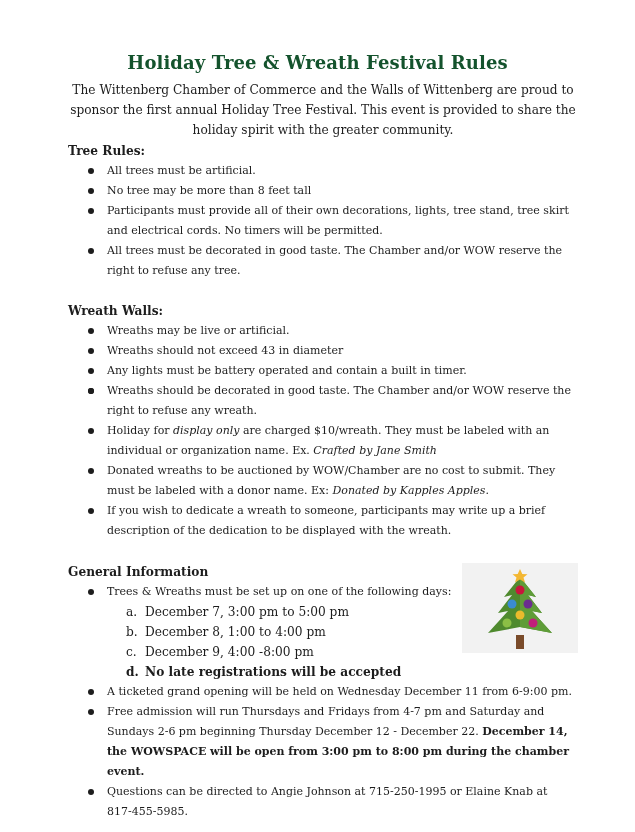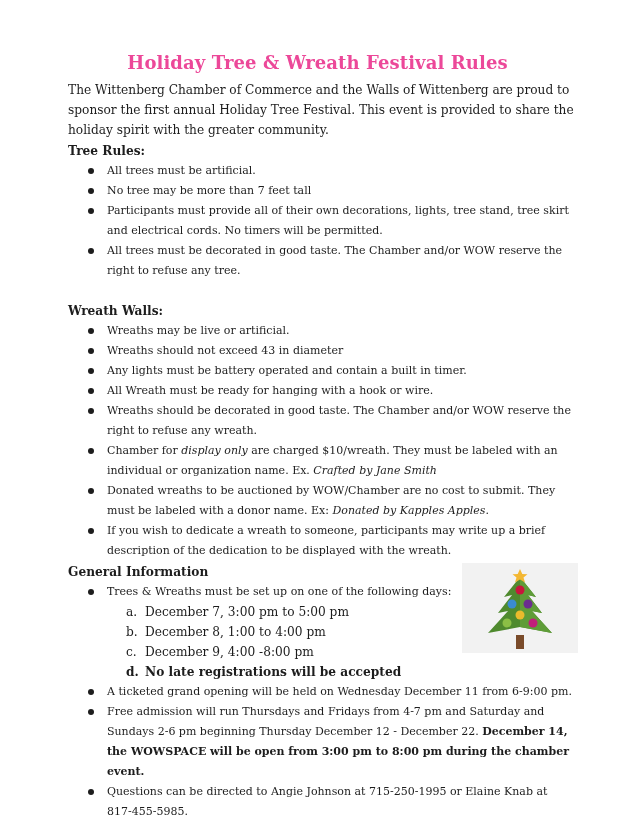--- a/index.html
+++ b/index.html
@@ -4,25 +4,25 @@
 <style>
   html, body { margin: 0; padding: 0; background: #ffffff; }
   body {
     width: 635px; height: 832px; overflow: hidden; position: relative;
     font-family: "DejaVu Serif", "Liberation Serif", serif;
     color: #1d1d1d;
   }
   .page { position: absolute; left: 0; top: 0; width: 635px; height: 832px; }
   .title {
     position: absolute; left: 0; top: 52px; width: 635px; text-align: center;
-    font-size: 18px; font-weight: bold; letter-spacing: 0.1px; color: #ec4899;
+    font-size: 18px; font-weight: bold; letter-spacing: 0.1px; color: #14532d;
   }
   .intro {
     position: absolute; left: 68px; top: 80px; width: 510px;
-    font-size: 12.2px; line-height: 20px;
+    font-size: 12.2px; line-height: 20px; text-align: center;
   }
   .heading {
     position: absolute; left: 68px; font-size: 12.2px; font-weight: bold; line-height: 20px;
   }
   ul.rules { position: absolute; left: 0; margin: 0; padding: 0; list-style: none; width: 635px; }
   ul.rules li {
     position: relative; padding-left: 107px; padding-right: 60px;
     font-size: 11px; line-height: 20px;
   }
   ul.rules li .bullet {
@@ -47,33 +47,33 @@
 
 <div class="page">
 
   <div class="title">Holiday Tree  &amp; Wreath Festival Rules</div>
 
   <div class="intro">The Wittenberg Chamber of Commerce and the Walls of Wittenberg are proud to sponsor the first annual Holiday Tree Festival. This event is provided to share the holiday spirit with the greater community.</div>
 
   <div class="heading" style="top:141px">Tree Rules:</div>
   <ul class="rules" style="top:161px">
     <li><span class="bullet"></span><span>All trees must be artificial.</span></li>
-    <li><span class="bullet"></span><span>No tree may be more than 7 feet tall</span></li>
+    <li><span class="bullet"></span><span>No tree may be more than 8 feet tall</span></li>
     <li><span class="bullet"></span><span>Participants must provide all of their own decorations, lights, tree stand, tree skirt and electrical cords. No timers will be permitted.</span></li>
     <li><span class="bullet"></span><span>All trees must be decorated in good taste. The Chamber and/or WOW reserve the right to refuse any tree.</span></li>
   </ul>
 
   <div class="heading" style="top:301px">Wreath Walls:</div>
   <ul class="rules" style="top:321px">
     <li><span class="bullet"></span><span>Wreaths may be live or artificial.</span></li>
     <li><span class="bullet"></span><span>Wreaths should not exceed 43 in diameter</span></li>
     <li><span class="bullet"></span><span>Any lights must be battery operated and contain a built in timer.</span></li>
-    <li><span class="bullet"></span><span>All Wreath must be ready for hanging with a hook or wire.</span></li>
+    <li><span class="bullet"></span></li>
     <li><span class="bullet"></span><span>Wreaths should be decorated in good taste. The Chamber and/or WOW reserve the right to refuse any wreath.</span></li>
-    <li><span class="bullet"></span><span>Chamber for </span><i>display only</i><span> are charged $10/wreath. They must be labeled with an individual or organization name. Ex. </span><i>Crafted by Jane Smith</i></li>
+    <li><span class="bullet"></span><span>Holiday for </span><i>display only</i><span> are charged $10/wreath. They must be labeled with an individual or organization name. Ex. </span><i>Crafted by Jane Smith</i></li>
     <li><span class="bullet"></span><span>Donated wreaths to be auctioned by WOW/Chamber are no cost to submit. They must be labeled with a donor name.  Ex: </span><i>Donated by Kapples Apples</i><span>.</span></li>
     <li><span class="bullet"></span><span>If you wish to dedicate a wreath to someone, participants may write up a brief description of the dedication to be displayed with the wreath.</span></li>
   </ul>
 
   <div class="heading" style="top:562px">General Information</div>
   <ul class="rules" style="top:582px; width:460px">
     <li style="padding-right:0"><span class="bullet"></span><span>Trees &amp; Wreaths must be set up on one of the following days:</span></li>
   </ul>
 
   <ol class="days" style="top:602px">

